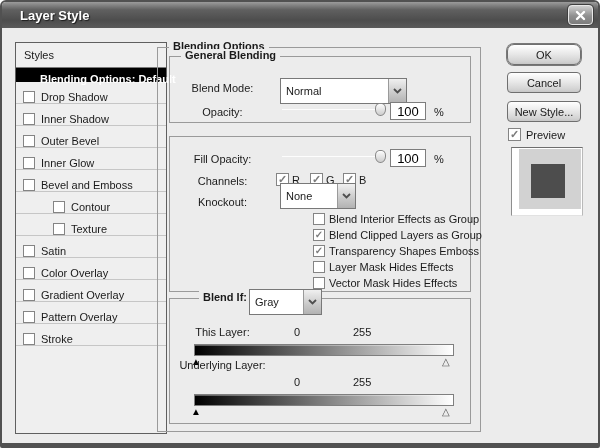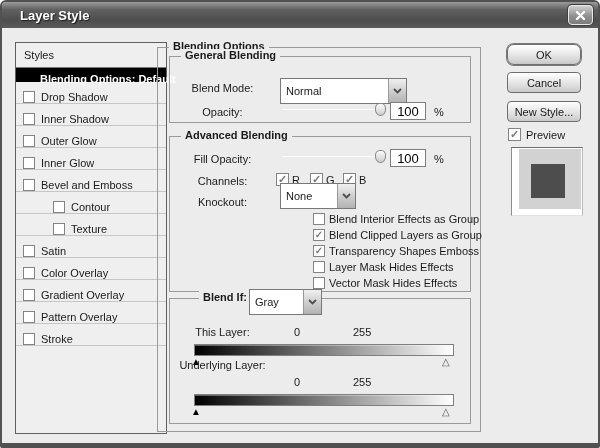--- a/index.html
+++ b/index.html
@@ -107,21 +107,21 @@
     <div class="row">
       <span class="cb"></span>
       <span>Drop Shadow</span>
     </div>
     <div class="row">
       <span class="cb"></span>
       <span>Inner Shadow</span>
     </div>
     <div class="row">
       <span class="cb"></span>
-      <span>Outer Glow</span>
+      <span>Outer Bevel</span>
     </div>
     <div class="row">
       <span class="cb"></span>
       <span>Inner Glow</span>
     </div>
     <div class="row">
       <span class="cb"></span>
       <span>Bevel and Emboss</span>
     </div>
     <div class="row indent">
@@ -172,21 +172,20 @@
     <span class="flabel" style="top:49px;">Opacity:</span>
     <div class="slider" style="left:112px; top:46px; width:100px;">
       <span class="track"></span>
       <span class="thumb" style="left:93px;"></span>
     </div>
     <input class="num-input" style="left: 220px; top: 45px;" value="100">
     <span class="unit" style="left:264px; top:49px;">%</span>
   </div>
 
   <div class="group" style="left:167px; top:134px; width:302px; height:156px;">
-    <span class="legend">Advanced Blending</span>
 
     <span class="flabel" style="top:16px;">Fill Opacity:</span>
     <div class="slider" style="left:112px; top:13px; width:100px;">
       <span class="track"></span>
       <span class="thumb" style="left:93px;"></span>
     </div>
     <input class="num-input" style="left: 220px; top: 12px;" value="100">
     <span class="unit" style="left:264px; top:16px;">%</span>
 
     <span class="flabel" style="top:38px;">Channels:</span>

